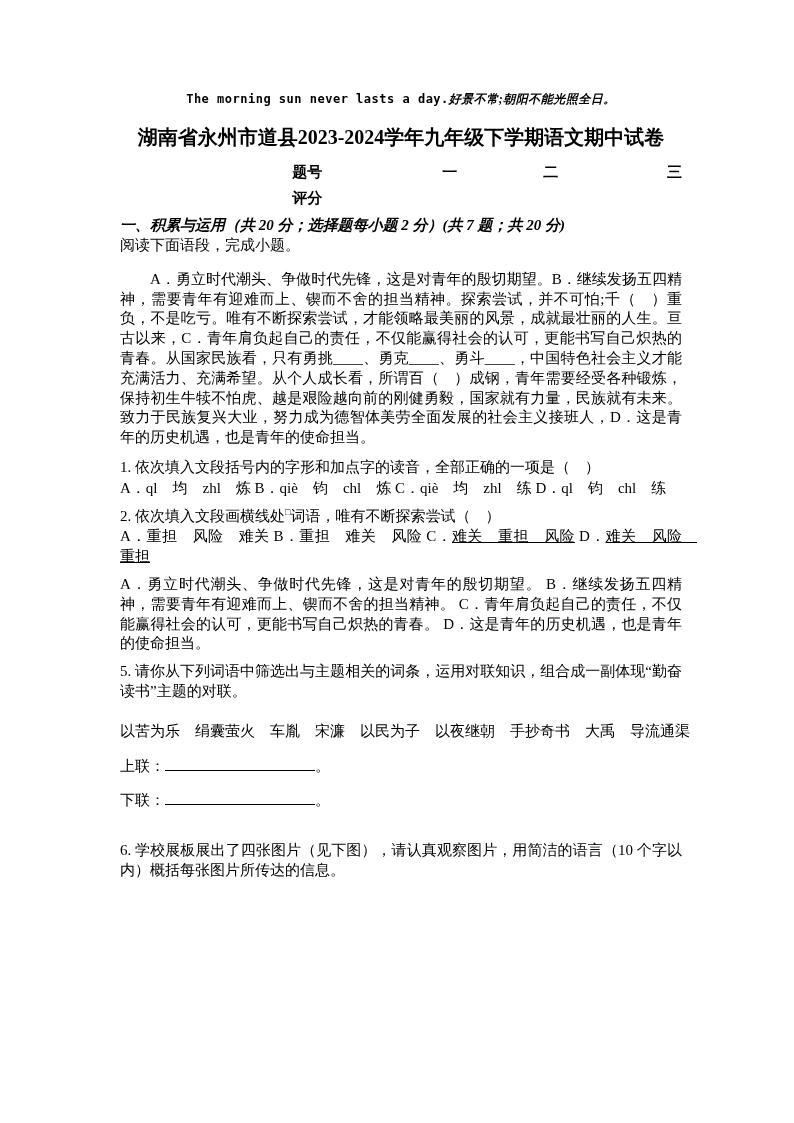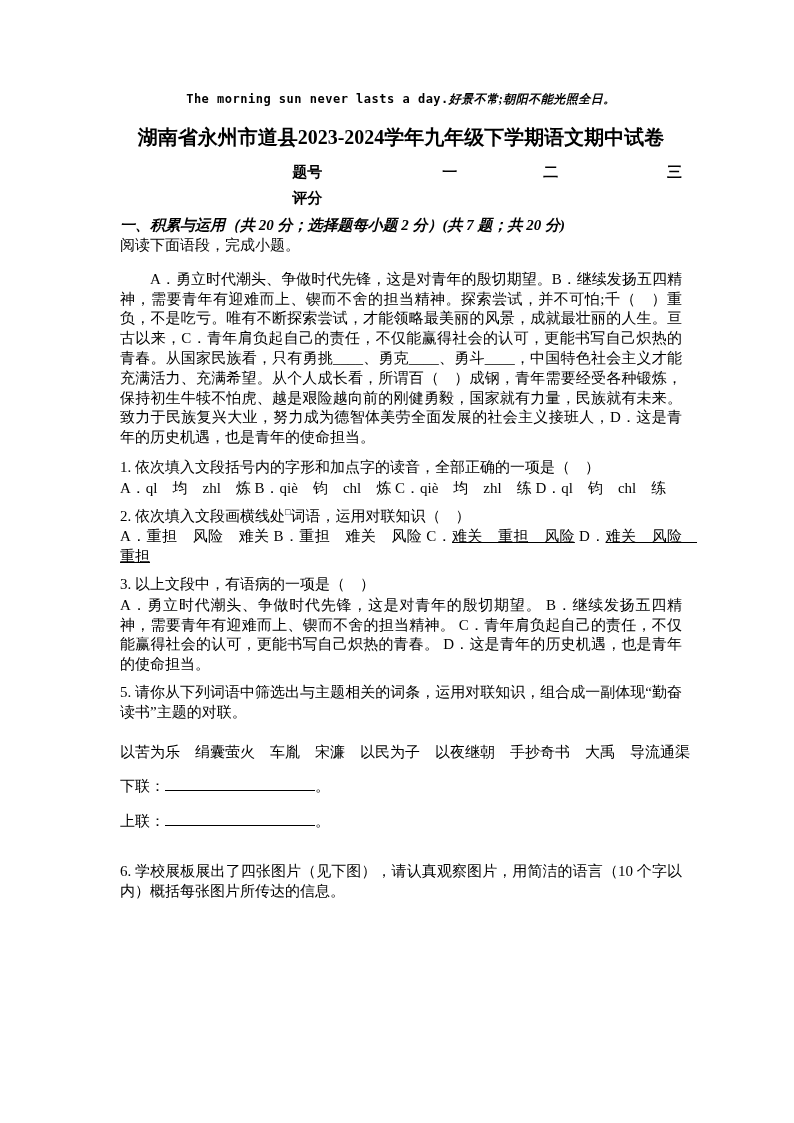--- a/index.html
+++ b/index.html
@@ -105,34 +105,33 @@
   <div>阅读下面语段，完成小题。</div>
 
   <p class="passage">A．勇立时代潮头、争做时代先锋，这是对青年的殷切期望。B．继续发扬五四精神，需要青年有迎难而上、锲而不舍的担当精神。探索尝试，并不可怕;千（　）重负，不是吃亏。唯有不断探索尝试，才能领略最美丽的风景，成就最壮丽的人生。亘古以来，C．青年肩负起自己的责任，不仅能赢得社会的认可，更能书写自己炽热的青春。从国家民族看，只有勇挑____、勇克____、勇斗____，中国特色社会主义才能充满活力、充满希望。从个人成长看，所谓百（　）成钢，青年需要经受各种锻炼，保持初生牛犊不怕虎、越是艰险越向前的刚健勇毅，国家就有力量，民族就有未来。致力于民族复兴大业，努力成为德智体美劳全面发展的社会主义接班人，D．这是青年的历史机遇，也是青年的使命担当。</p>
 
   <div class="q">
     <div>1. 依次填入文段括号内的字形和加点字的读音，全部正确的一项是（　）</div>
     <div class="opts">A．ql　均　zhl　炼 B．qiè　钧　chl　炼 C．qiè　均　zhl　练 D．ql　钧　chl　练</div>
   </div>
 
   <div class="q">
-    <div><span>2. 依次填入文段画横线处</span><span class="box">□</span><span>词语，运用对联知识（　）</span></div>
+    <div><span>2. 依次填入文段画横线处</span><span class="box">□</span><span>词语，唯有不断探索尝试（　）</span></div>
     <div class="opts"><span>A．重担　风险　难关 B．重担　难关　风险 </span><span>C．</span><span class="u">难关　重担　风险</span><span> D．</span><span class="u">难关　风险　重担</span></div>
   </div>
 
   <div class="q">
-    <div>3. 以上文段中，有语病的一项是（　）</div>
     <div class="opts">A．勇立时代潮头、争做时代先锋，这是对青年的殷切期望。 B．继续发扬五四精神，需要青年有迎难而上、锲而不舍的担当精神。 C．青年肩负起自己的责任，不仅能赢得社会的认可，更能书写自己炽热的青春。 D．这是青年的历史机遇，也是青年的使命担当。</div>
   </div>
 
 
   <div class="q">
     <div>5. 请你从下列词语中筛选出与主题相关的词条，运用对联知识，组合成一副体现“勤奋读书”主题的对联。</div>
     <div class="word-bank">以苦为乐　绢囊萤火　车胤　宋濂　以民为子　以夜继朝　手抄奇书　大禹　导流通渠</div>
+    <div class="couplet"><span>上联：</span><span class="blank-line"></span><span>。</span></div>
     <div class="couplet"><span>下联：</span><span class="blank-line"></span><span>。</span></div>
-    <div class="couplet"><span>上联：</span><span class="blank-line"></span><span>。</span></div>
   </div>
 
   <div class="q q6">
     <div>6. 学校展板展出了四张图片（见下图），请认真观察图片，用简洁的语言（10 个字以内）概括每张图片所传达的信息。</div>
   </div>
 
 </div>
 
 </body></html>

